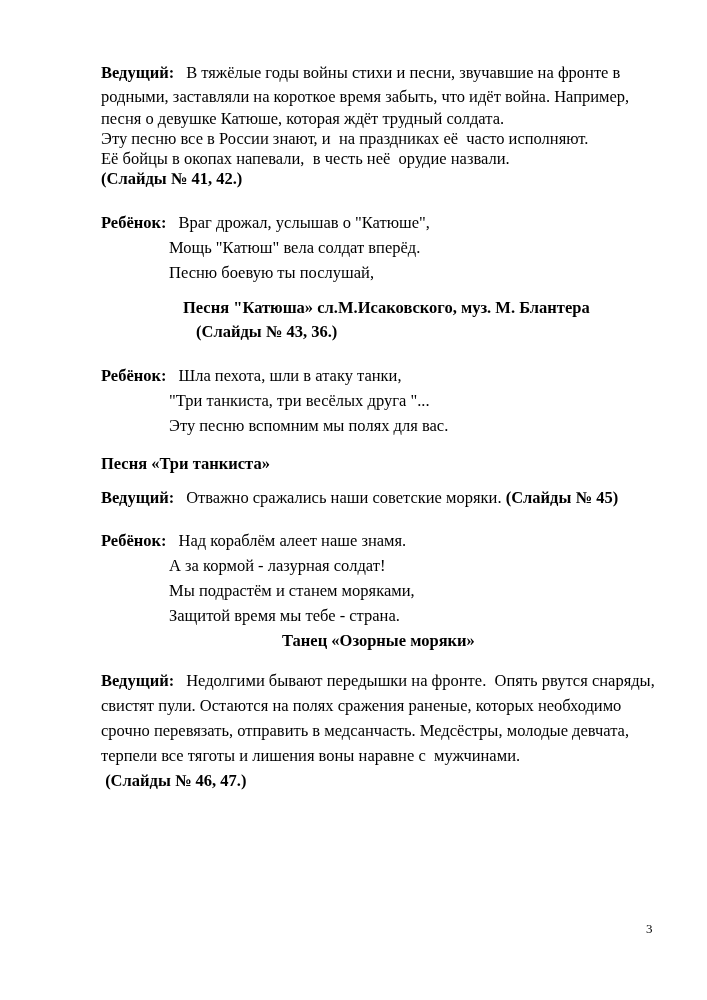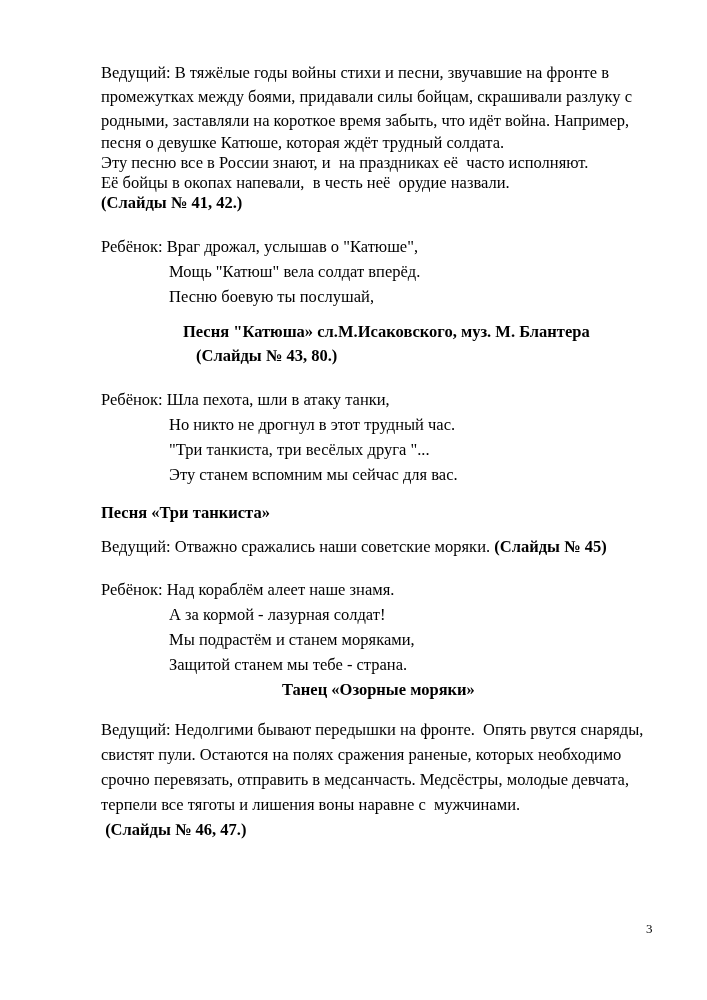--- a/index.html
+++ b/index.html
@@ -12,21 +12,21 @@
     font-family:"Liberation Serif","DejaVu Serif",serif;
     font-size:16.5px;
     overflow:hidden;
   }
   .content { position:absolute; left:101px; top:61px; width:580px; }
   .ln { white-space:pre-wrap; }
   .lh24 .ln { line-height:24px; }
   .lh25 .ln { line-height:25px; }
   .ln-s { line-height:20px !important; }
   .b { font-weight:bold; }
-  .speaker { font-weight:normal; margin-right:4px; }
+  .speaker { font-weight:bold; margin-right:12px; }
   .indent { margin-left:68px; }
   .mt21{margin-top:21px} .mt11{margin-top:11px} .mt19{margin-top:19px}
   .mt13{margin-top:13px} .mt9{margin-top:9px}  .mt18{margin-top:18px}
   .mt10{} .mt15{margin-top:15px}
   .t1a { margin-left:82px; }
   .t1b { margin-left:95px; }
   .t2  { }
   .t3  { margin-left:181px; }
   .pageno {
     position:absolute; left:646px; top:921px;
@@ -35,59 +35,57 @@
   }
 </style>
 </head>
 <body>
 
 <div class="page">
   <div class="content">
 
     <div class="block speech lh24">
       <div class="ln"><span class="speaker">Ведущий:</span><span>В тяжёлые годы войны стихи и песни, звучавшие на фронте в</span></div>
-      <div class="ln">промежутках между боями, придавали силы бойцам, скрашивали разлуку с</div>
       <div class="ln">родными, заставляли на короткое время забыть, что идёт война. Например,</div>
       <div class="ln ln-s">песня о девушке Катюше, которая ждёт трудный солдата.</div>
       <div class="ln ln-s">Эту песню все в России знают, и  на праздниках её  часто исполняют.</div>
       <div class="ln ln-s">Её бойцы в окопах напевали,  в честь неё  орудие назвали.</div>
       <div class="ln ln-s b">(Слайды № 41, 42.)</div>
     </div>
 
     <div class="block verse lh25 mt21">
       <div class="ln"><span class="speaker">Ребёнок:</span><span>Враг дрожал, услышав о "Катюше",</span></div>
       <div class="ln indent">Мощь "Катюш" вела солдат вперёд.</div>
       <div class="ln indent">Песню боевую ты послушай,</div>
     </div>
 
     <div class="block lh24 mt11">
       <div class="ln b t1a">Песня "Катюша» сл.М.Исаковского, муз. М. Блантера</div>
-      <div class="ln b t1b">(Слайды № 43, 80.)</div>
+      <div class="ln b t1b">(Слайды № 43, 36.)</div>
     </div>
 
     <div class="block verse lh25 mt19">
       <div class="ln"><span class="speaker">Ребёнок:</span><span>Шла пехота, шли в атаку танки,</span></div>
-      <div class="ln indent">Но никто не дрогнул в этот трудный час.</div>
       <div class="ln indent">"Три танкиста, три весёлых друга "...</div>
-      <div class="ln indent">Эту станем вспомним мы сейчас для вас.</div>
+      <div class="ln indent">Эту песню вспомним мы полях для вас.</div>
     </div>
 
     <div class="block lh25 mt13">
       <div class="ln b t2">Песня «Три танкиста»</div>
     </div>
 
     <div class="block speech lh25 mt9">
       <div class="ln"><span class="speaker">Ведущий:</span><span>Отважно сражались наши советские моряки. </span><span class="b">(Слайды № 45)</span></div>
     </div>
 
     <div class="block verse lh25 mt18">
       <div class="ln"><span class="speaker">Ребёнок:</span><span>Над кораблём алеет наше знамя.</span></div>
       <div class="ln indent">А за кормой - лазурная солдат!</div>
       <div class="ln indent">Мы подрастём и станем моряками,</div>
-      <div class="ln indent">Защитой станем мы тебе - страна.</div>
+      <div class="ln indent">Защитой время мы тебе - страна.</div>
     </div>
 
     <div class="block lh25 mt10">
       <div class="ln b t3">Танец «Озорные моряки»</div>
     </div>
 
     <div class="block speech lh25 mt15">
       <div class="ln"><span class="speaker">Ведущий:</span><span>Недолгими бывают передышки на фронте.  Опять рвутся снаряды,</span></div>
       <div class="ln">свистят пули. Остаются на полях сражения раненые, которых необходимо</div>
       <div class="ln">срочно перевязать, отправить в медсанчасть. Медсёстры, молодые девчата,</div>

